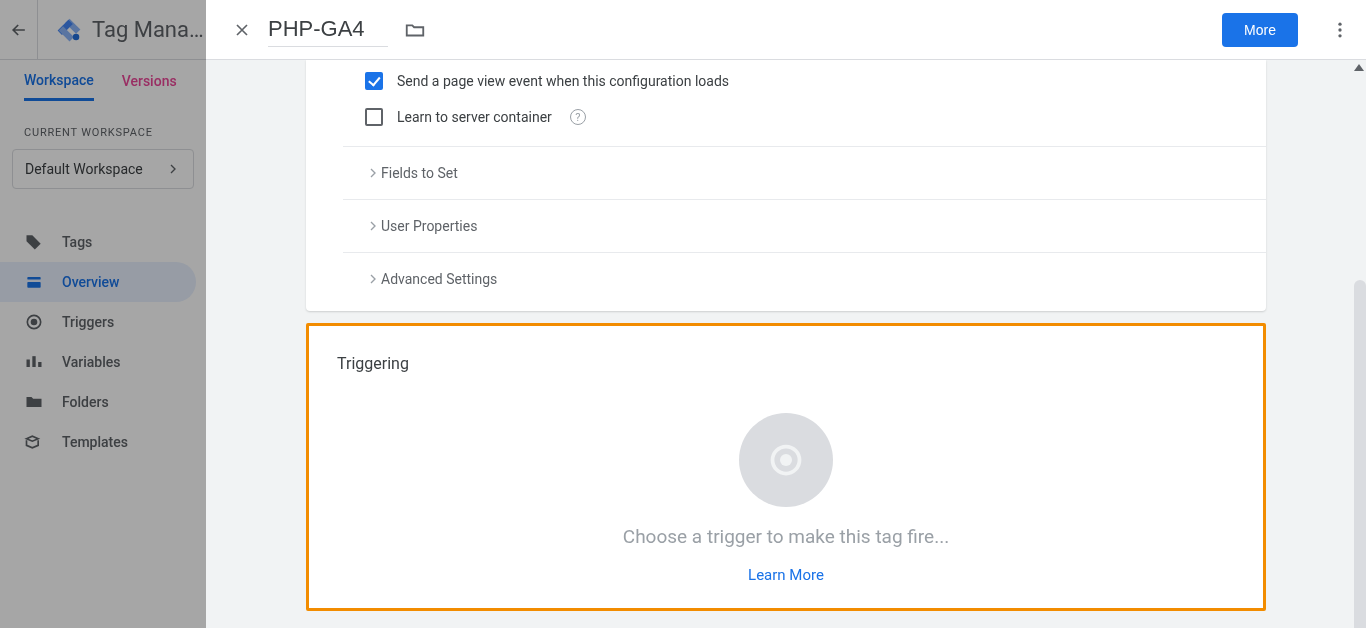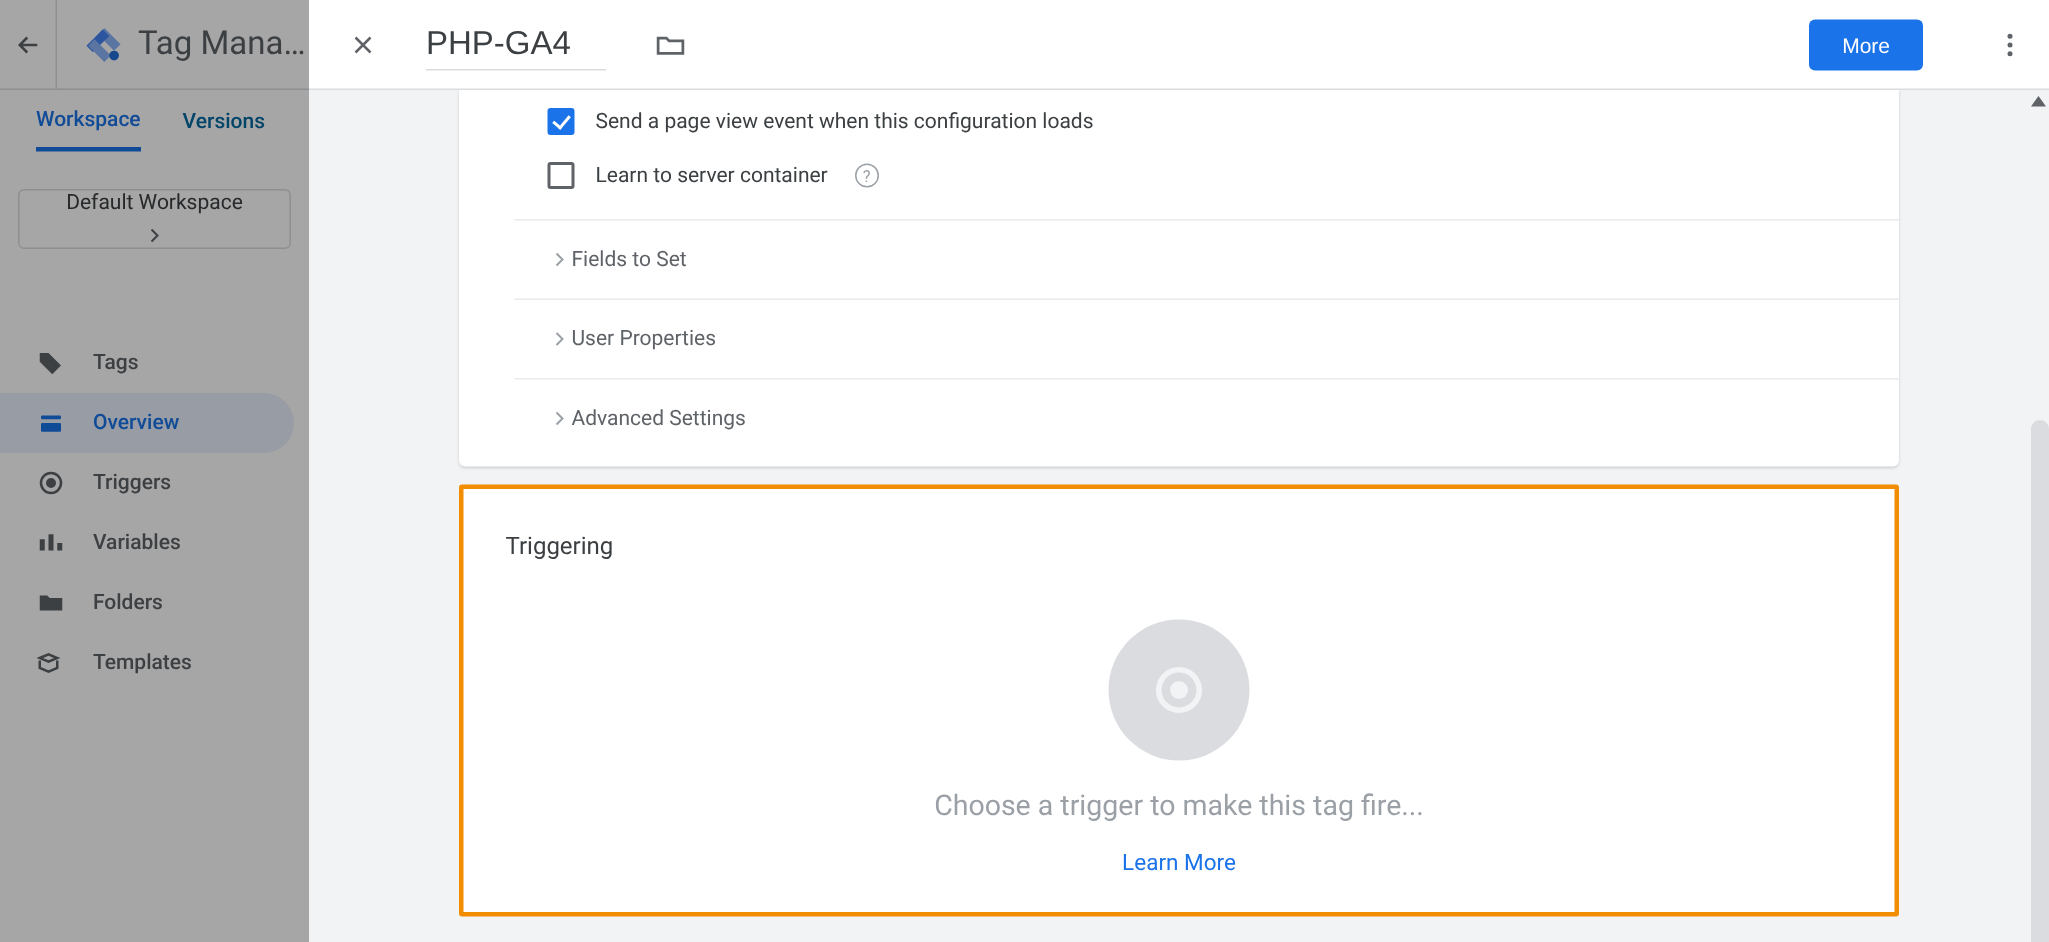--- a/index.html
+++ b/index.html
@@ -45,21 +45,21 @@
     left: 0; top: 60px;
     width: 230px;
     height: 52px;
     display: flex;
     align-items: center;
     gap: 28px;
     padding-left: 24px;
     background: #fff;
     z-index: 1;
   }
-  .tab { font-size: 14px; font-weight: 500; color: #0369a1; cursor: pointer; padding-bottom: 10px; }
+  .tab { font-size: 14px; font-weight: 500; color: #ec4899; cursor: pointer; padding-bottom: 10px; }
   .tab.active { color: #1a73e8; border-bottom: 3px solid #1a73e8; }
   .ws-section {
     position: absolute;
     left: 0; top: 112px;
     width: 206px;
     background: #fff;
     z-index: 1;
     padding-top: 14px;
   }
   .ws-label {
@@ -68,21 +68,20 @@
   }
   .ws-select {
     margin: 0 12px;
     border: 1px solid #dadce0;
     border-radius: 4px;
     height: 40px;
     display: flex; align-items: center; justify-content: space-between;
     padding: 0 12px;
     font-size: 14px; color: #3c4043;
     cursor: pointer;
-    flex-direction: column;
   }
   .sidebar {
     position: absolute;
     left: 0; top: 210px; bottom: 0;
     width: 206px;
     background: #fff;
     z-index: 1;
     padding-top: 12px;
   }
   .sidebar-item {
@@ -116,21 +115,21 @@
     left: 206px; right: 0; top: 0; bottom: 0;
     background: #fff;
     z-index: 10;
     display: flex; flex-direction: column;
   }
   .panel-header {
     height: 60px;
     border-bottom: 1px solid #dadce0;
     display: flex; align-items: center;
     padding: 0 16px 0 26px;
-    gap: 32px;
+    gap: 16px;
   }
   .close-btn { color: #5f6368; cursor: pointer; display:flex; }
   .tag-name {
     font-size: 22px; color: #3c4043; font-weight: 400;
     border: none; outline: none;
     padding: 4px 0;
     width: 120px;
     border-bottom: 1px solid #dadce0;
   }
   .folder-btn { color: #5f6368; cursor: pointer; display:flex; }
@@ -244,20 +243,21 @@
     <span class="brand-title">Tag Manager</span>
   </div>
 </div>
 
 <div class="tabs">
   <div class="tab active">Workspace</div>
   <div class="tab">Versions</div>
 </div>
 
 <div class="ws-section">
+  <div class="ws-label">CURRENT WORKSPACE</div>
   <div class="ws-select">
     <span>Default Workspace</span>
     <svg width="16" height="16" viewBox="0 0 24 24" fill="none" stroke="#5f6368" stroke-width="2">
         <path d="M9 18l6-6-6-6"></path>
       </svg>
   </div>
 </div>
 
 <div class="sidebar">
   <div class="sidebar-item">

